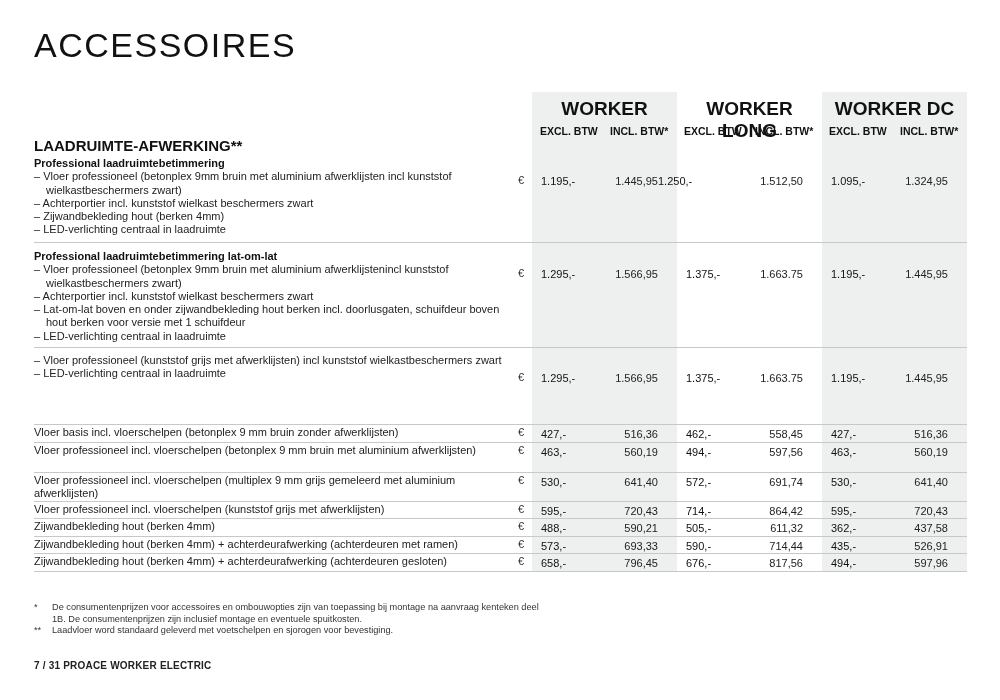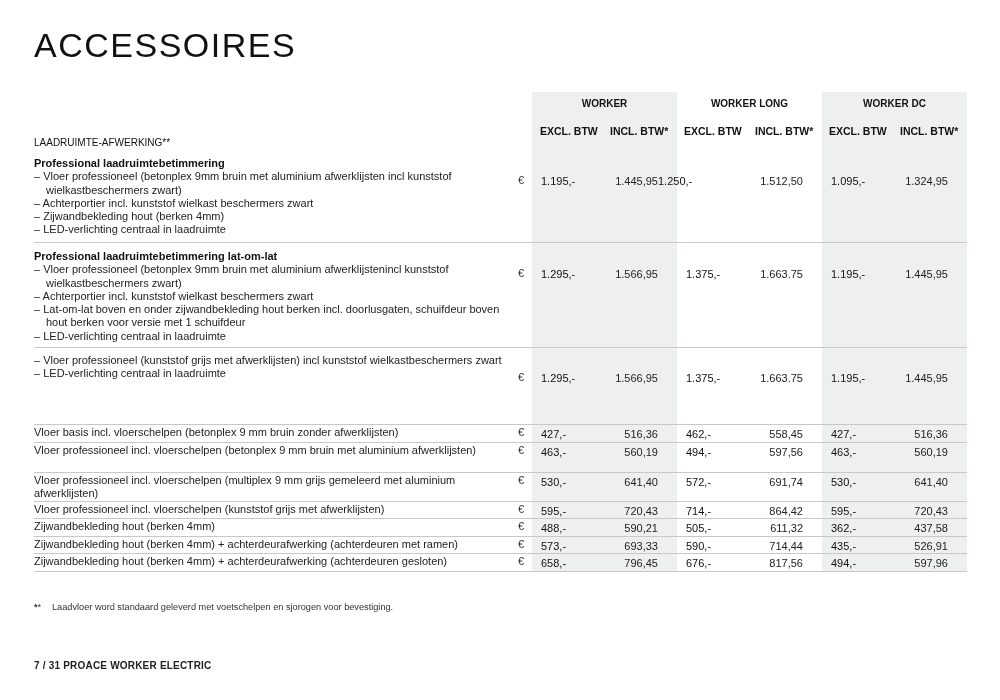--- a/index.html
+++ b/index.html
@@ -2,23 +2,23 @@
 <html><head>
 <meta charset="utf-8">
 <style>
   html, body { margin:0; padding:0; background:#ffffff; }
   body { width:1000px; height:700px; position:relative; overflow:hidden;
          font-family:"Liberation Sans", "DejaVu Sans", sans-serif; color:#1a1a1a; }
   .title { position:absolute; left:34px; top:26px; font-size:34px; font-weight:400; letter-spacing:1.5px; color:#111; }
   .shade { position:absolute; top:92px; height:480px; background:#eef0f0; }
   .shade.s1 { left:532px; width:145px; }
   .shade.s2 { left:822px; width:145px; }
-  .grp { position:absolute; top:98px; font-size:10px; font-weight:700; text-align:center; width:145px; color:#111; }
+  .grp { position:absolute; top:98px; font-size:19px; font-weight:700; text-align:center; width:145px; color:#111; }
   .subh { position:absolute; top:125px; font-size:10.5px; font-weight:700; color:#111; }
-  .section-title { position:absolute; left:34px; top:137px; font-size:10px; font-weight:400; color:#111; }
+  .section-title { position:absolute; left:34px; top:137px; font-size:15px; font-weight:700; color:#111; }
   .row { position:absolute; left:34px; width:933px; }
   .row .desc { position:absolute; left:0; top:0; width:480px; font-size:11px; line-height:13.3px; color:#222; }
   .row .desc .hd { font-weight:700; color:#111; }
   .row .desc .bl { padding-left:12px; text-indent:-12px; }
   .row .eur { position:absolute; left:484px; font-size:11px; color:#333; }
   .row .v { position:absolute; font-size:11px; color:#222; }
   .row .v.b { font-weight:400; color:#111; }
   .sep { position:absolute; left:34px; width:933px; height:0; border-top:1.5px solid #c8c8c8; }
   .foot { position:absolute; left:34px; top:602px; font-size:9.2px; line-height:11.6px; color:#333; width:520px; }
   .foot .fn { position:relative; padding-left:18px; }
@@ -170,20 +170,21 @@
       <span class="v" style="top: 2px; right: 164px;">817,56</span>
       <span class="v b" style="top: 2px; left: 797px;">494,-</span>
       <span class="v" style="top: 2px; right: 19px;">597,96</span>
     </div>
     <div class="sep" style="top: 571px;"></div>
   </div>
 
 <div class="foot">
   <div class="fn">
     <span class="star">*</span>
+    <span>De consumentenprijzen voor accessoires en ombouwopties zijn van toepassing bij montage na aanvraag kenteken deel 1B. De consumentenprijzen zijn inclusief montage en eventuele spuitkosten.</span>
   </div>
   <div class="fn">
     <span class="star">**</span>
     <span>Laadvloer word standaard geleverd met voetschelpen en sjorogen voor bevestiging.</span>
   </div>
 </div>
 
 <div class="pager">7 / 31  PROACE WORKER ELECTRIC</div>
 
 </body></html>

